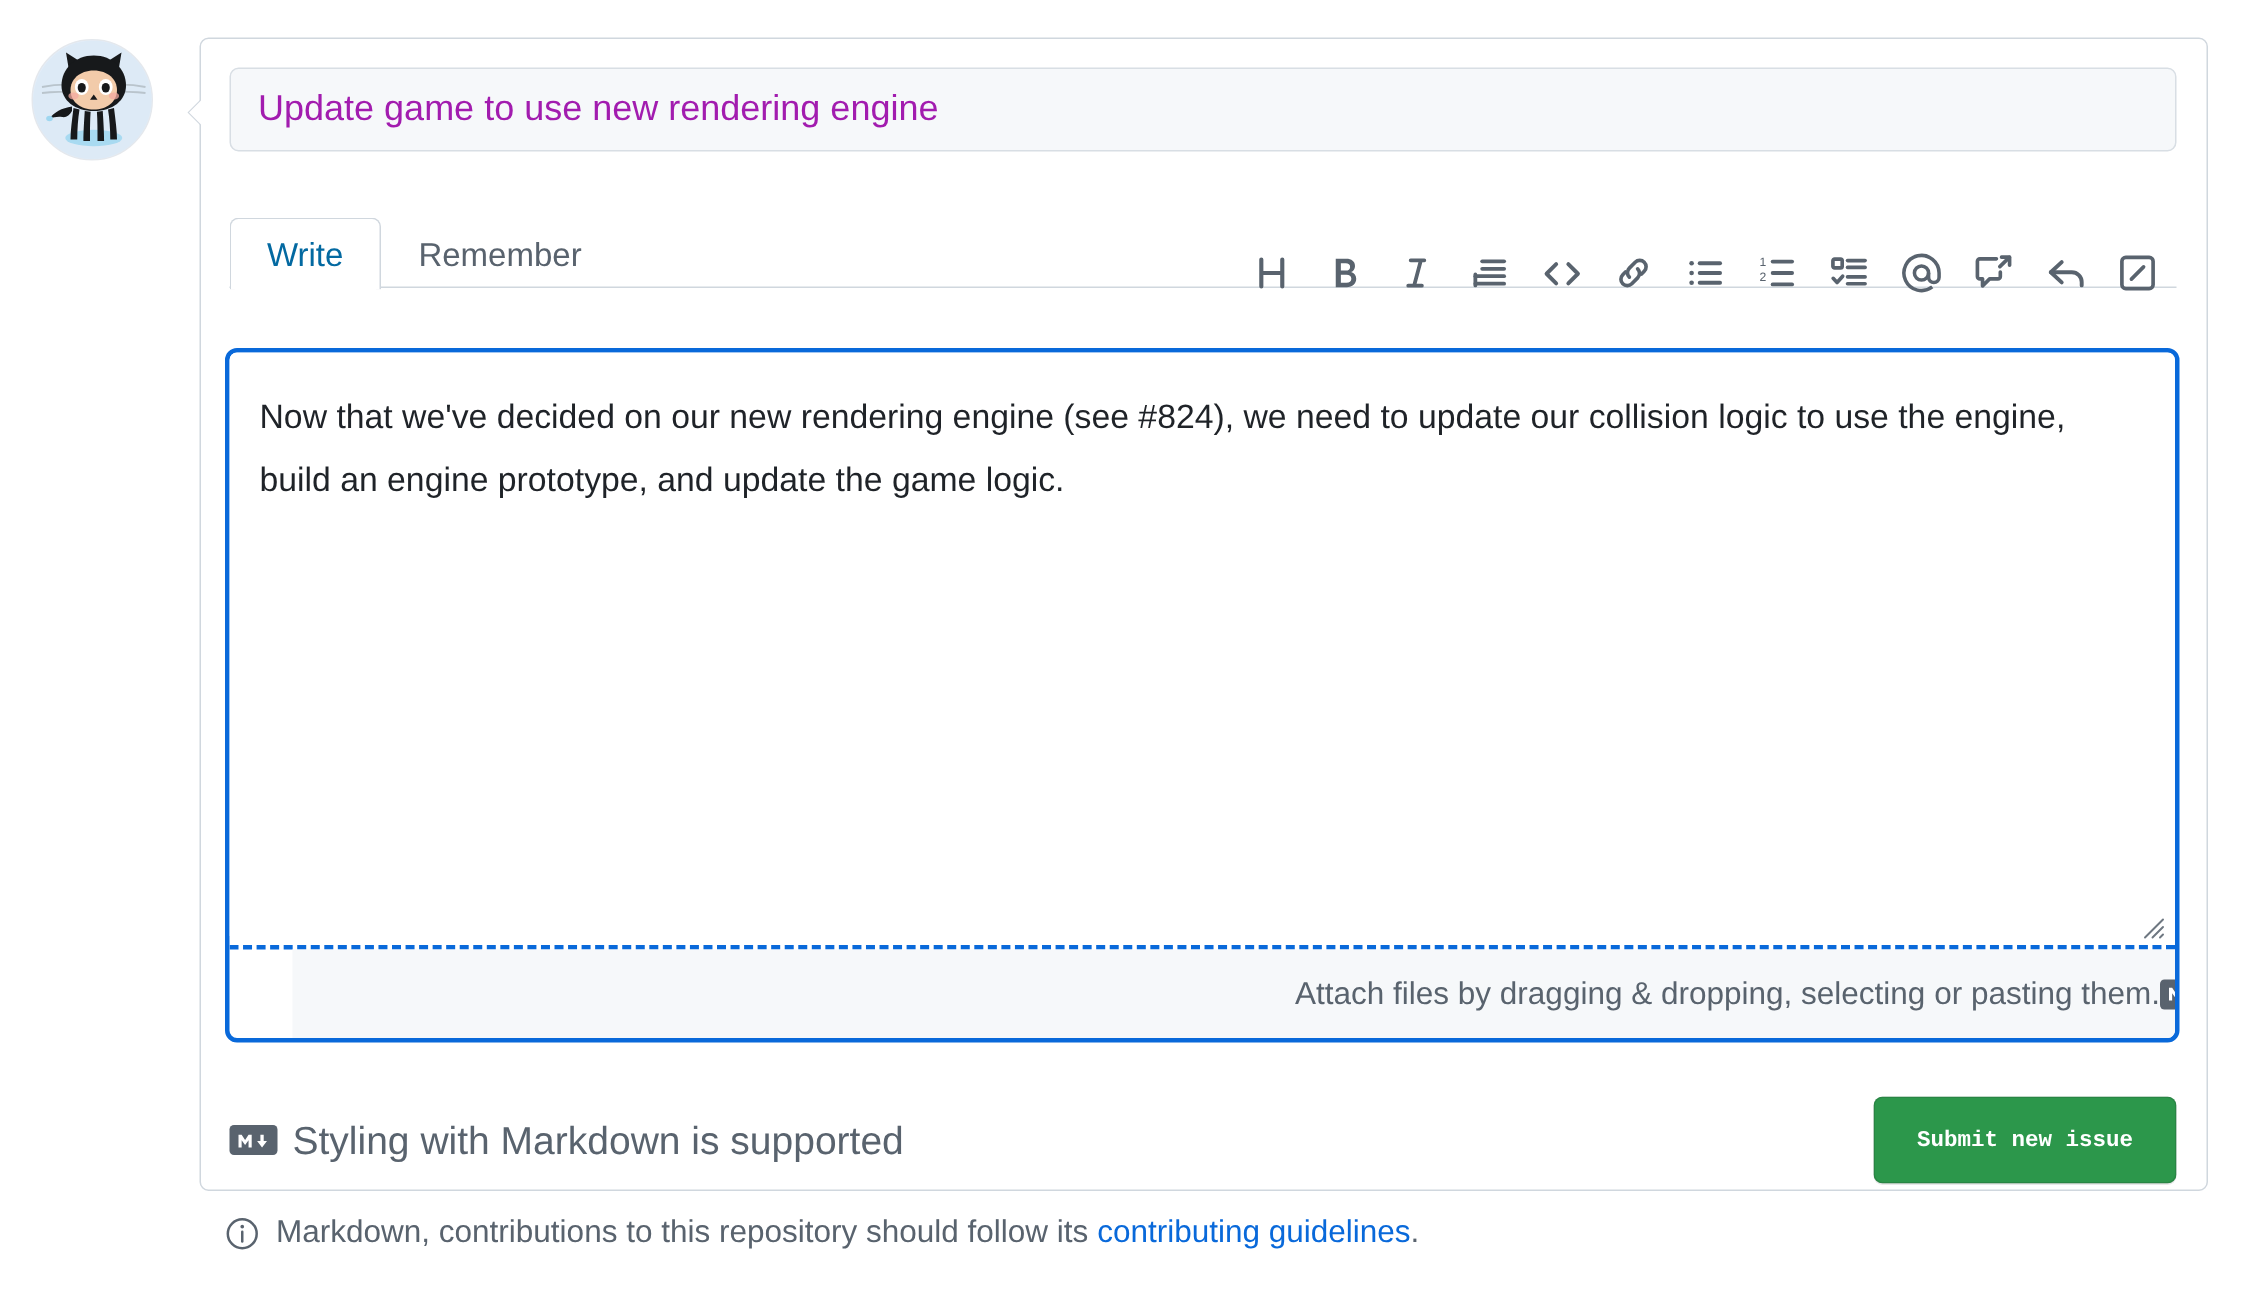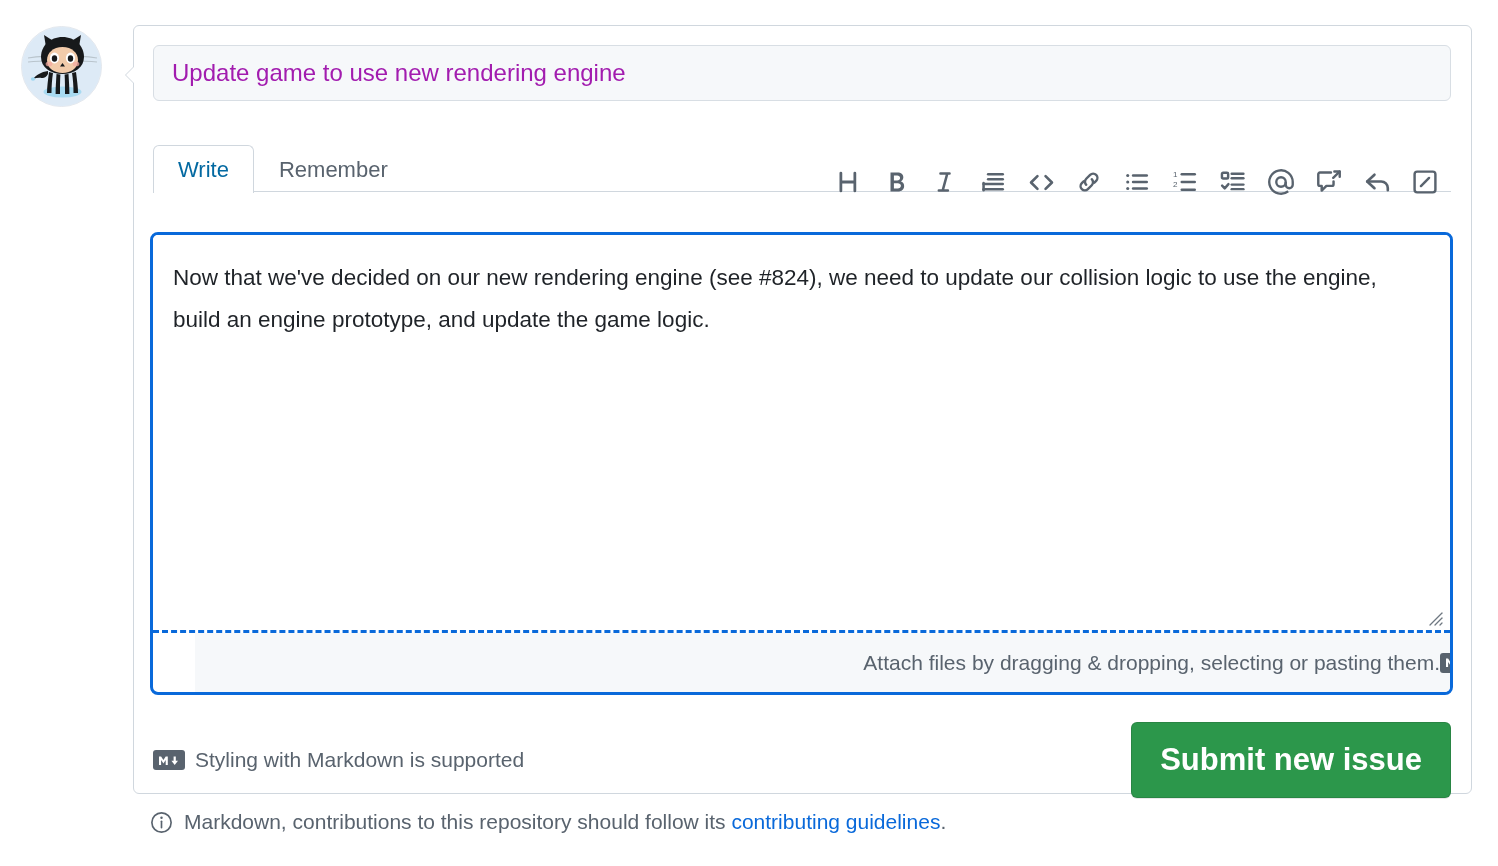--- a/index.html
+++ b/index.html
@@ -236,33 +236,33 @@
     width: 1298px;
     height: 68px;
     display: flex;
     align-items: center;
     justify-content: space-between;
   }
   .md-note {
     display: flex;
     align-items: center;
     gap: 10px;
-    font-size: 21px;
+    font-size: 26px;
     color: #59636e;
   }
   .submit-btn {
     background: #2c974b;
     border: 1px solid rgba(27,31,36,0.15);
     border-radius: 6px;
     color: #ffffff;
-    font-size: 31px;
+    font-size: 15px;
     font-weight: bold;
-    font-family: Liberation Sans, sans-serif;
+    font-family: Liberation Mono, monospace;
     padding: 0 28px;
-    height: 76px;
+    height: 58px;
     cursor: pointer;
     box-shadow: 0 1px 0 rgba(27,31,36,0.1);
   }
 
   
   .bottom-note {
     position: absolute;
     left: 150px;
     top: 810px;
     display: flex;

